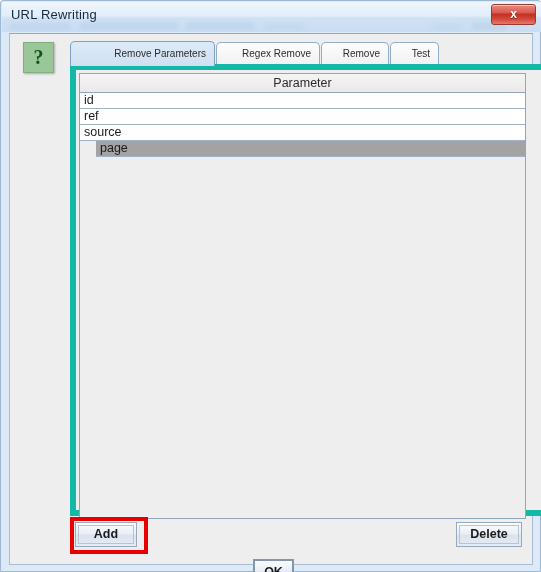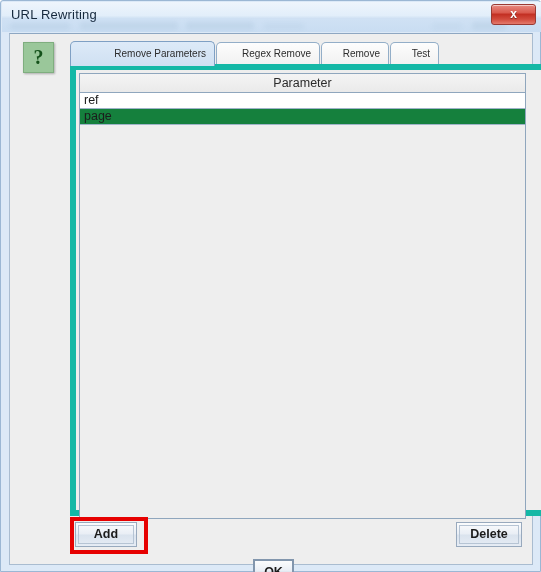--- a/index.html
+++ b/index.html
@@ -190,21 +190,22 @@
     box-sizing: border-box;
     background: #ffffff;
     border-bottom: 1px solid #9fb3c8;
     font-size: 12.5px;
     color: #1c1c1c;
     line-height: 14px;
     padding-left: 4px;
     white-space: nowrap;
   }
   .row.selected {
-    background: #15803d;
+    background: #a3a3a3;
+    margin-left: 16px;
   }
 
   
   .bottombar {
     position: absolute;
     left: 60px; top: 484px;
     width: 455px;
     height: 33px;
   }
   .btn {
@@ -287,21 +288,23 @@
       <div class="tab selected" style="left:0px;width:145px;">Remove Parameters</div>
       <div class="tab" style="left:146px;width:104px;">Regex Remove</div>
       <div class="tab" style="left:251px;width:68px;">Remove</div>
       <div class="tab" style="left:320px;width:49px;">Test</div>
     </div>
 
     <div class="panel">
       <div class="panel-inner">
         <div class="tbl-header">Parameter</div>
         <div class="tbl-body">
+          <div class="row">id</div>
           <div class="row">ref</div>
+          <div class="row">source</div>
           <div class="row selected">page</div>
         </div>
       </div>
     </div>
 
     <div class="bottombar">
       <div class="btn btn-delete">
         <span>Delete</span>
         <span class="focusring"></span>
       </div>

